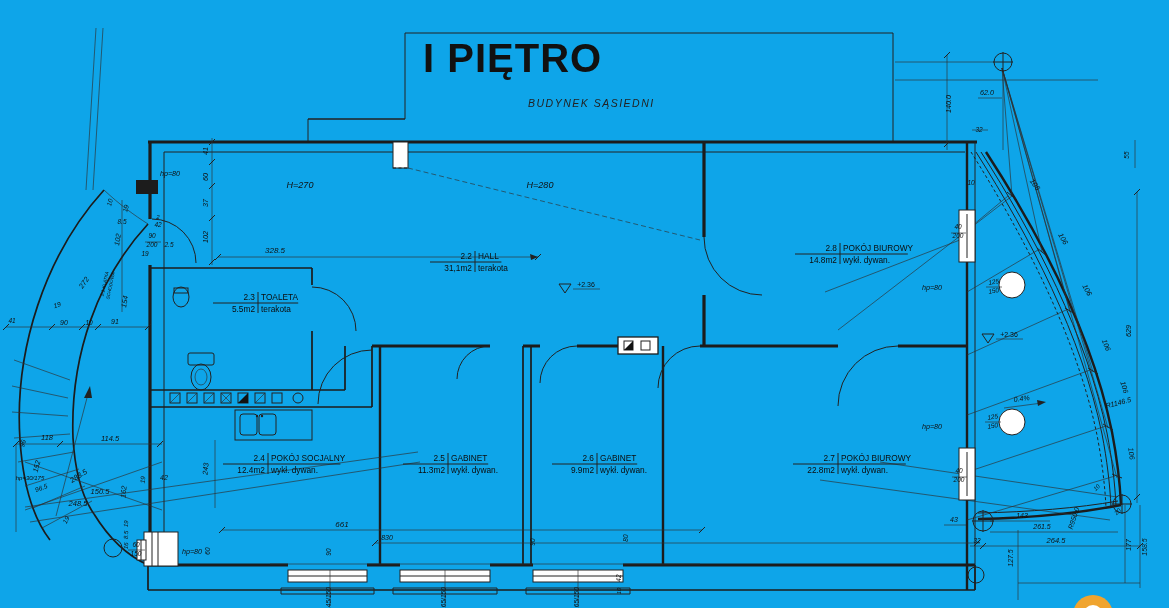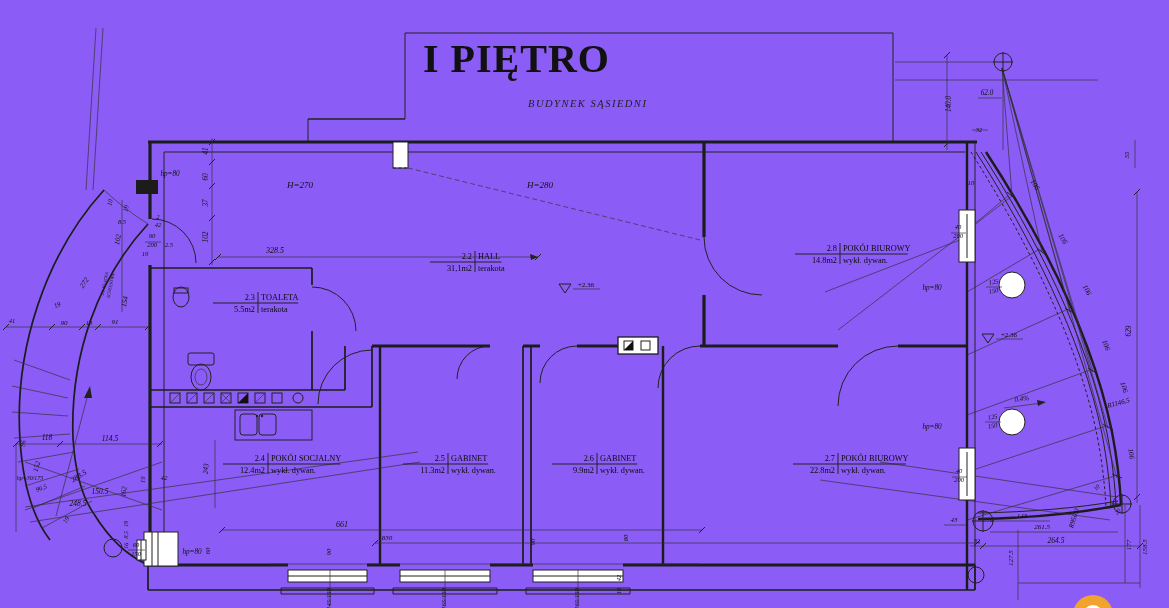--- a/index.html
+++ b/index.html
@@ -1,17 +1,17 @@
 <!DOCTYPE html>
 <html><head>
 <meta charset="utf-8">
 <style>
   html,body{margin:0;padding:0;background:#fff;}
-  #stage{position:relative;width:1169px;height:608px;background:#8b5cf6;overflow:hidden;
-         font-family:Liberation Serif, serif;}
+  #stage{position:relative;width:1169px;height:608px;background:#0ea5e9;overflow:hidden;
+         font-family:Liberation Sans, sans-serif;}
   svg{display:block}
   .w3{stroke:#1c1c1c;stroke-width:3.2;fill:none;stroke-linecap:butt}
   .w25{stroke:#1c1c1c;stroke-width:2.4;fill:none}
   .w2{stroke:#1c1c1c;stroke-width:1.7;fill:none}
   .w15{stroke:#1c1c1c;stroke-width:1.3;fill:none}
   .w1{stroke:#222;stroke-width:1;fill:none}
   .t{stroke:#2f2f2f;stroke-width:.65;fill:none}
   .t2{stroke:#222;stroke-width:1;fill:none}
   .dash{stroke-dasharray:5,3}
   .dash2{stroke-dasharray:3,2.5}

